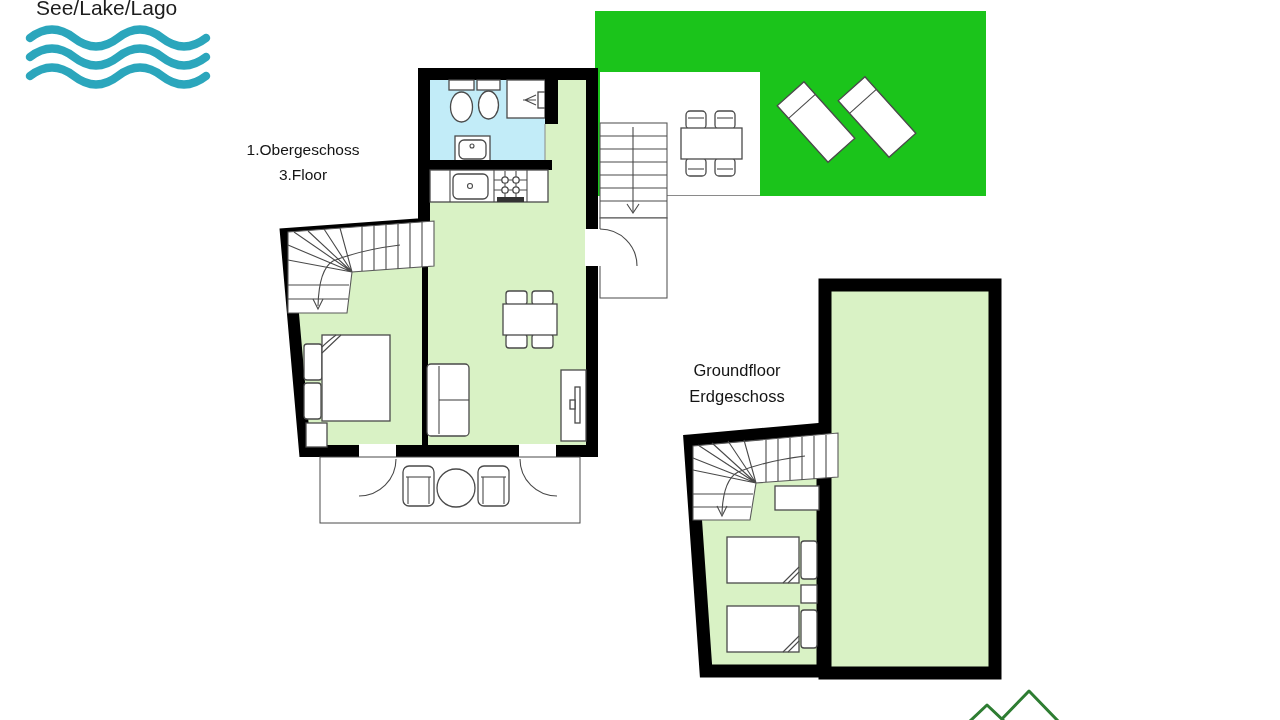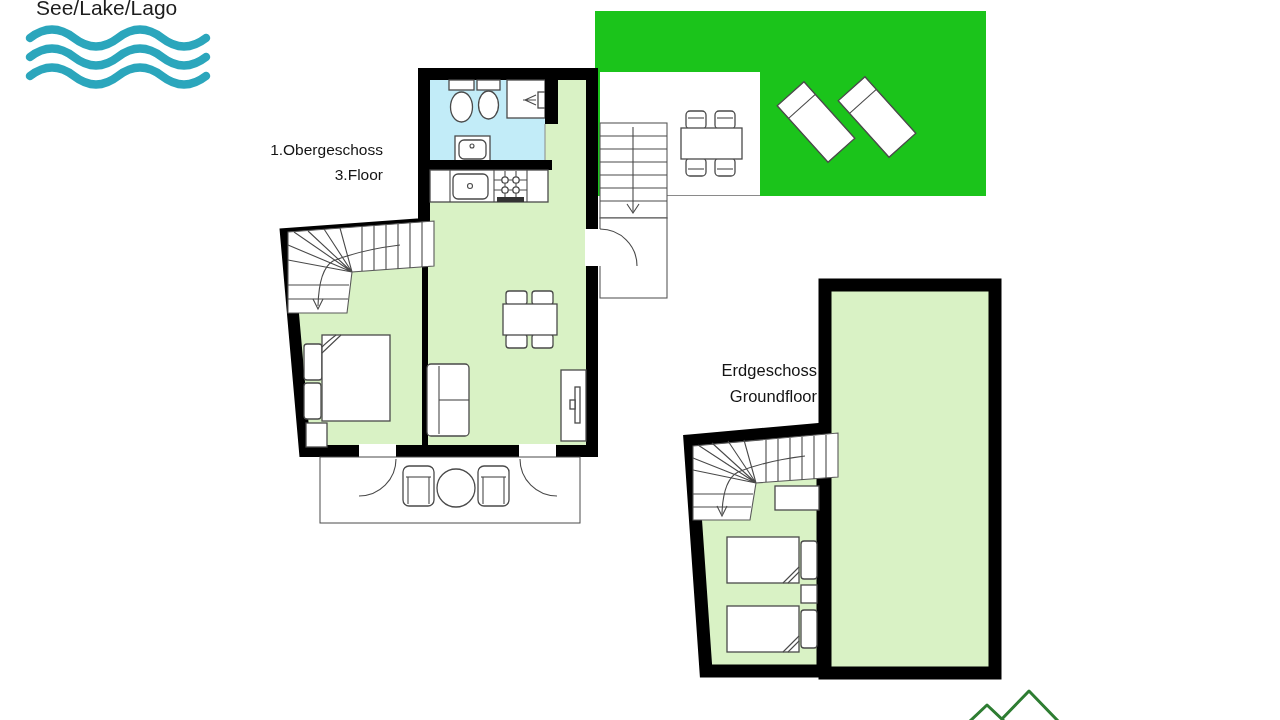--- a/index.html
+++ b/index.html
@@ -2,21 +2,21 @@
 <html style="--wall: #000000; --room-fill: #d9f2c5; --bathroom-fill: #c2ecf8; --lawn-green: #1bc41b; --outline: #4a4a4a; --wave-teal: #2BA6BC; --tree-green: #2e7d32;"><head>
 <meta charset="utf-8">
 <style>
   html,body{margin:0;padding:0;}
   body{
     width:1280px;height:720px;position:relative;overflow:hidden;
     background:#ffffff;
     font-family:"Liberation Sans", sans-serif;
   }
   #plan-svg{position:absolute;left:0;top:0;}
-  .lbl{position:absolute;color:#141414;text-align:right;}
+  .lbl{position:absolute;color:#141414;text-align:center;}
   #lake-label{left:36px;top:-4px;width:200px;text-align:left;font-size:21px;color:#1d1d1d;}
   #upper-label{left:223px;top:137px;width:160px;font-size:15.5px;line-height:25px;}
   #ground-label{left:657px;top:357px;width:160px;font-size:16.5px;line-height:26px;}
 
   
   .lawn{fill:var(--lawn-green,#1bc41b);}
   .patio{fill:#ffffff;}
   .wallpoly{fill:var(--room-fill,#d9f2c5);stroke:var(--wall,#000);stroke-width:12px;stroke-linejoin:miter;}
   .wallpoly-thick{fill:var(--room-fill,#d9f2c5);stroke:var(--wall,#000);stroke-width:13px;}
   .wallrect{fill:var(--wall,#000);stroke:none;}
@@ -242,15 +242,15 @@
 </svg>
 
 <div class="lbl" id="lake-label">See/Lake/Lago</div>
 
 <div class="lbl" id="upper-label">
   <div>1.Obergeschoss</div>
   <div>3.Floor</div>
 </div>
 
 <div class="lbl" id="ground-label">
+  <div>Groundfloor</div>
   <div>Erdgeschoss</div>
-  <div>Groundfloor</div>
 </div>
 
 </body></html>

